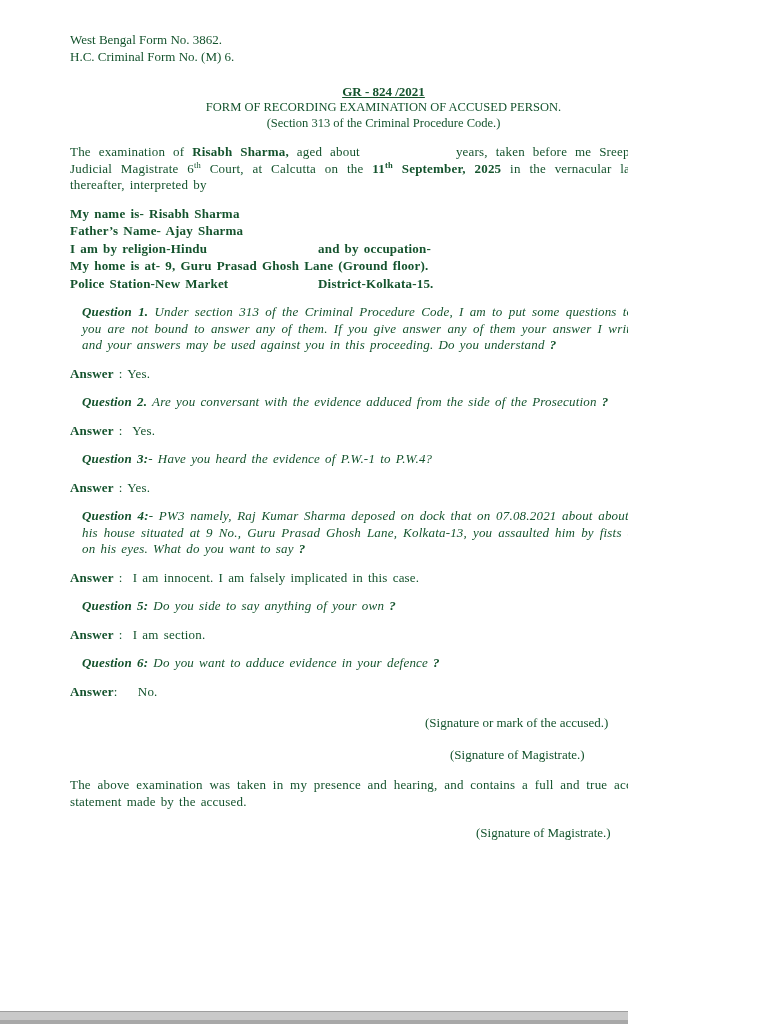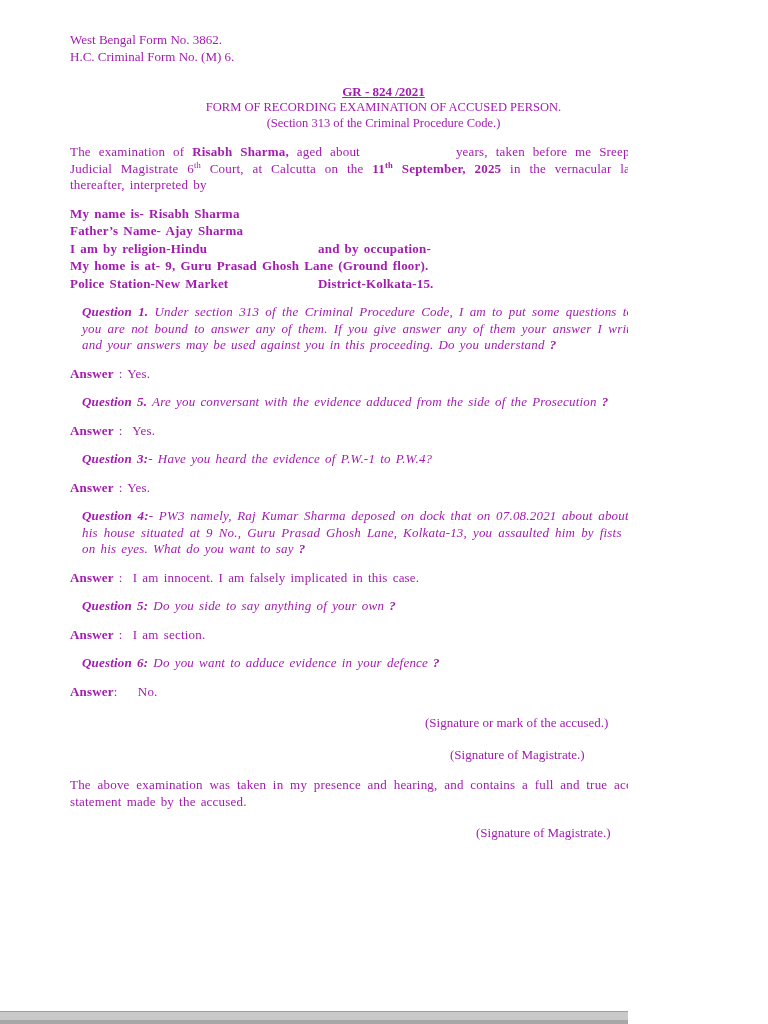--- a/index.html
+++ b/index.html
@@ -7,21 +7,21 @@
     padding: 0;
     background: #ffffff;
   }
   .viewport {
     width: 628px;
     height: 1024px;
     position: relative;
     background: #ffffff;
     overflow: hidden;
     font-family: "Liberation Serif", "DejaVu Serif", serif;
-    color: #a21caf;
+    color: #14532d;
   }
   .page {
     position: absolute;
     top: 0; left: 0;
     width: 768px;
     height: 1012px;
     background: #ffffff;
     box-sizing: border-box;
     padding: 31px 71px 0 70px;
   }
@@ -135,21 +135,21 @@
       <div class="line">My home is at- 9, Guru Prasad Ghosh Lane (Ground floor).</div>
       <div class="line"><span class="col1">Police Station-New Market</span><span>District-Kolkata-15.</span></div>
     </div>
 
     <div class="qa-block">
       <p class="q"><span class="b">Question 1.</span><span> Under section 313 of the Criminal Procedure Code, I am to put some questions to you and you are not bound to answer any of them. If you give answer any of them your answer I write it down and your answers may be used against you in this proceeding. Do you understand </span><span class="b">?</span></p>
       <p class="a"><span class="b">Answer</span><span> : Yes.</span></p>
     </div>
 
     <div class="qa-block">
-      <p class="q"><span class="b">Question 5.</span><span> Are you conversant with the evidence adduced from the side of the Prosecution </span><span class="b">?</span></p>
+      <p class="q"><span class="b">Question 2.</span><span> Are you conversant with the evidence adduced from the side of the Prosecution </span><span class="b">?</span></p>
       <p class="a"><span class="b">Answer</span><span> :  Yes.</span></p>
     </div>
 
     <div class="qa-block tight">
       <p class="q"><span class="b">Question 3:</span><span>- Have you heard the evidence of P.W.-1 to P.W.4?</span><span class="b"></span></p>
       <p class="a"><span class="b">Answer</span><span> : Yes.</span></p>
     </div>
 
     <div class="qa-block">
       <p class="q"><span class="b">Question 4:</span><span>- PW3 namely, Raj Kumar Sharma deposed on dock that on 07.08.2021 about about 9 A.M in his house situated at 9 No., Guru Prasad Ghosh Lane, Kolkata-13, you assaulted him by fists and blows on his eyes. What do you want to say </span><span class="b">?</span></p>

